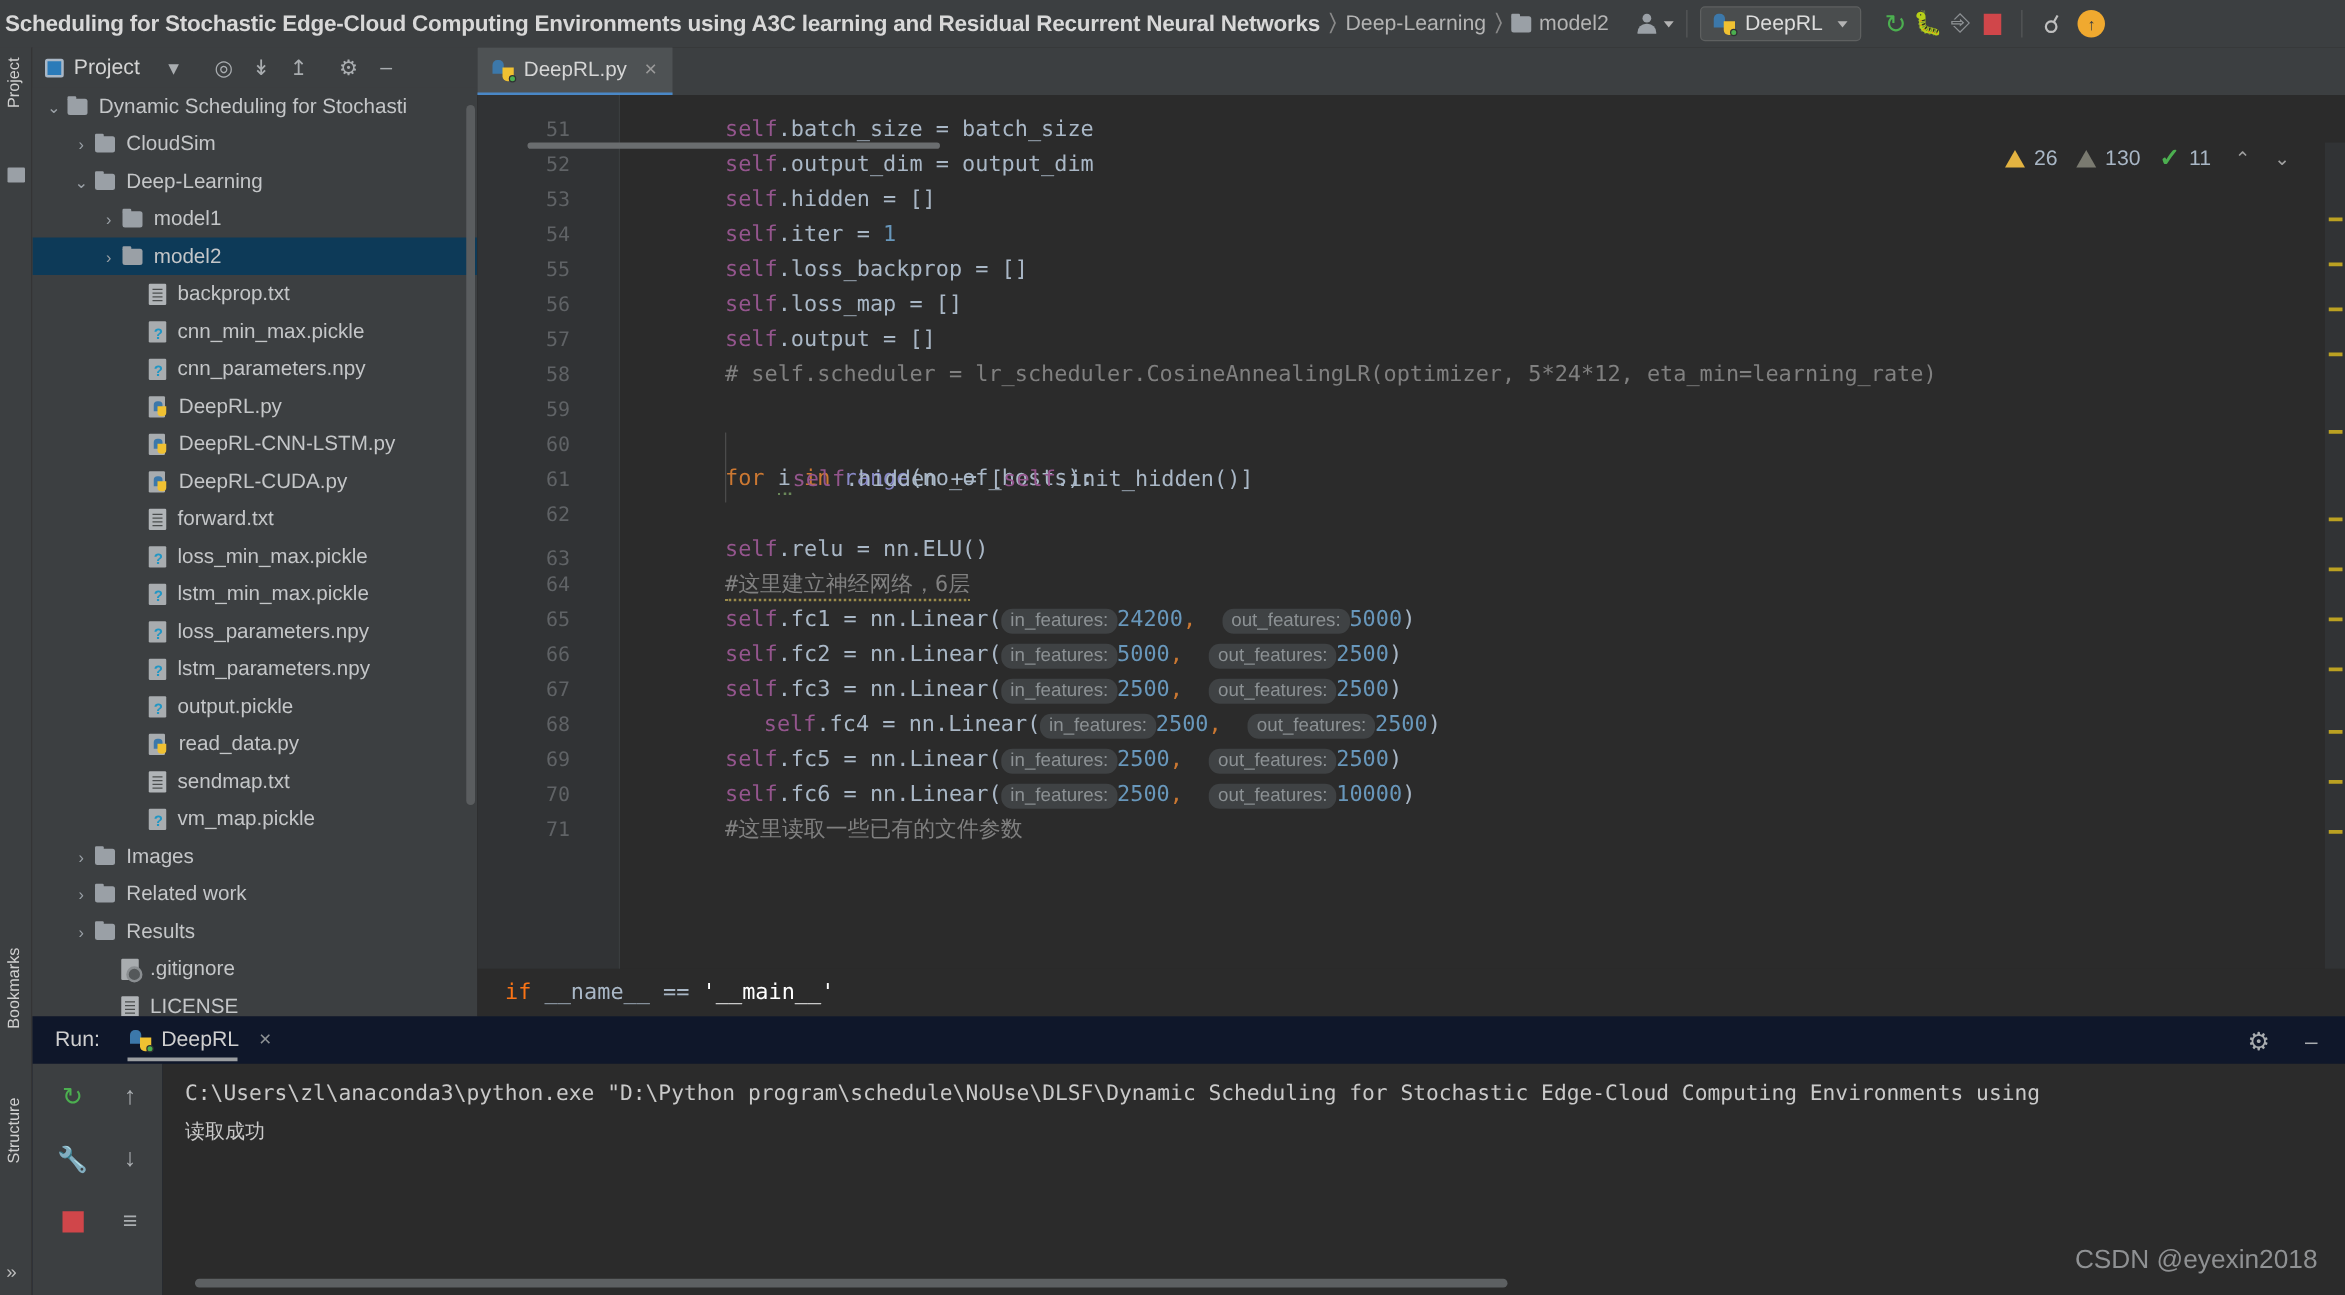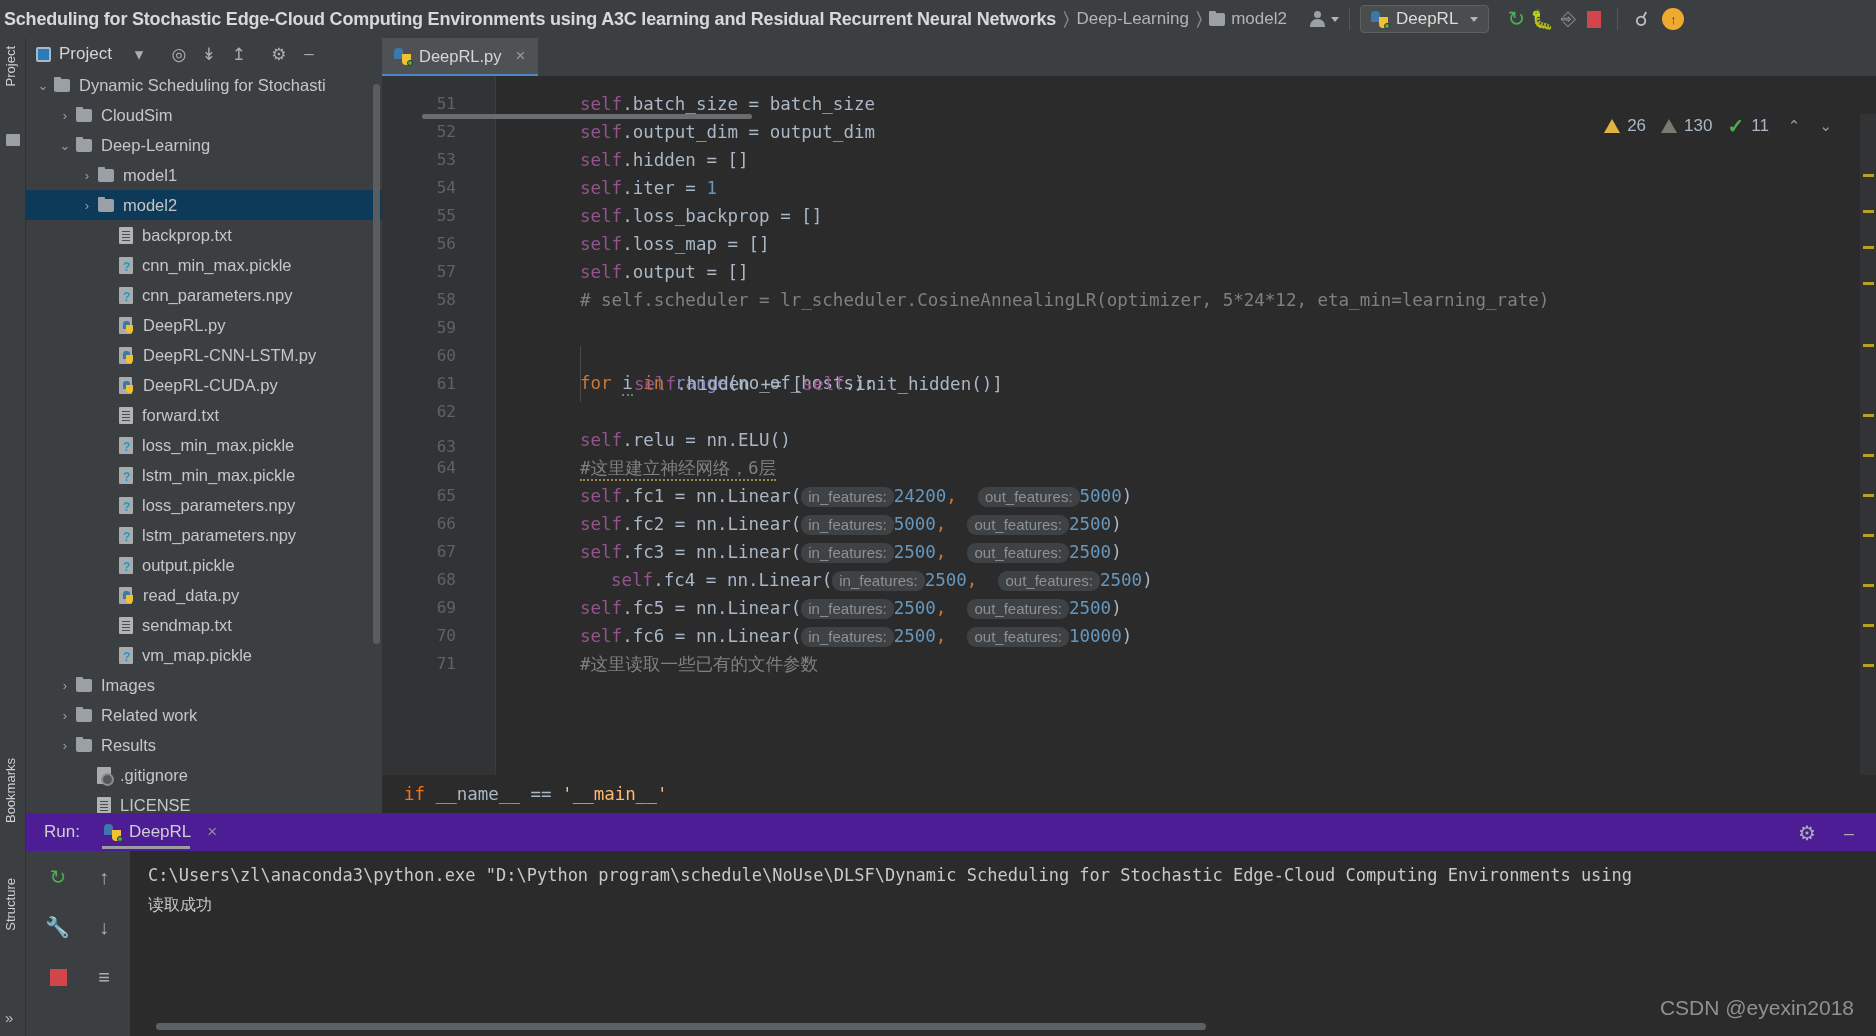--- a/index.html
+++ b/index.html
@@ -142,21 +142,21 @@
   .hscroll-bot{ position:absolute; left:430px; bottom:22px; width:620px; height:7px; background:#5d6062; border-radius:4px;}
 
   
   .bottomline{
     position:absolute; left:382px; top:775px; width:1494px; height:38px; background:#2b2b2b;
     font-family:"DejaVu Sans Mono","Liberation Mono",monospace; font-size:17.5px; color:#a9b7c6;
     display:flex; align-items:center; padding-left:22px;
   }
 
   
-  .runpanel{ position:absolute; left:26px; top:813px; width:1850px; height:223px; background:#4c1d95;}
+  .runpanel{ position:absolute; left:26px; top:813px; width:1850px; height:223px; background:#0f172a;}
   .run-head{ position:relative; height:38px; display:flex; align-items:center; padding-left:18px; gap:14px;}
   .run-label{ font-size:17px; color:#cfcfcf;}
   .run-tab{ display:flex; align-items:center; gap:8px; padding:0 10px; height:34px; position:relative;}
   .run-tab .u{ position:absolute; left:8px; bottom:0; width:88px; height:3px; background:#9a9da0;}
   .run-gear{ position:absolute; right:60px; top:8px; color:#a9adb0; font-size:20px;}
   .run-min{ position:absolute; right:22px; top:10px; color:#a9adb0; font-size:18px;}
 
   .run-toolcol{ position:absolute; left:0; top:38px; width:104px; height:185px; background:#3c3f41;}
   .rt{ width:52px; height:40px; display:flex; align-items:center; justify-content:center; color:#a9adb0; font-size:20px;}
   .rt.green{ color:#4caf50;}
@@ -477,21 +477,21 @@
         <div class="rg-mark" style="top:470px;"></div>
         <div class="rg-mark" style="top:510px;"></div>
         <div class="rg-mark" style="top:550px;"></div>
       </div>
 
       <div class="hscroll-bot"></div>
     </div>
   </div>
 
   <div class="bottomline">
-    <span style="color:#f97316;">if</span>&nbsp;<span style="color:#a9b7c6;">__name__</span>&nbsp;<span style="color:#a9b7c6;">==</span>&nbsp;<span style="color:#fdba74;">'__main__'</span>
+    <span style="color:#f97316;">if</span>&nbsp;<span style="color:#a9b7c6;">__name__</span>&nbsp;<span style="color:#a9b7c6;">==</span>&nbsp;<span style="color:#ffffff;">'__main__'</span>
   </div>
 
   <div class="runpanel">
     <div class="run-head">
       <span class="run-label">Run:</span>
       <span class="run-tab">
         <span class="pyicon withdot">
             <span class="b"></span>
             <span class="y"></span>
             <span class="dot"></span>

